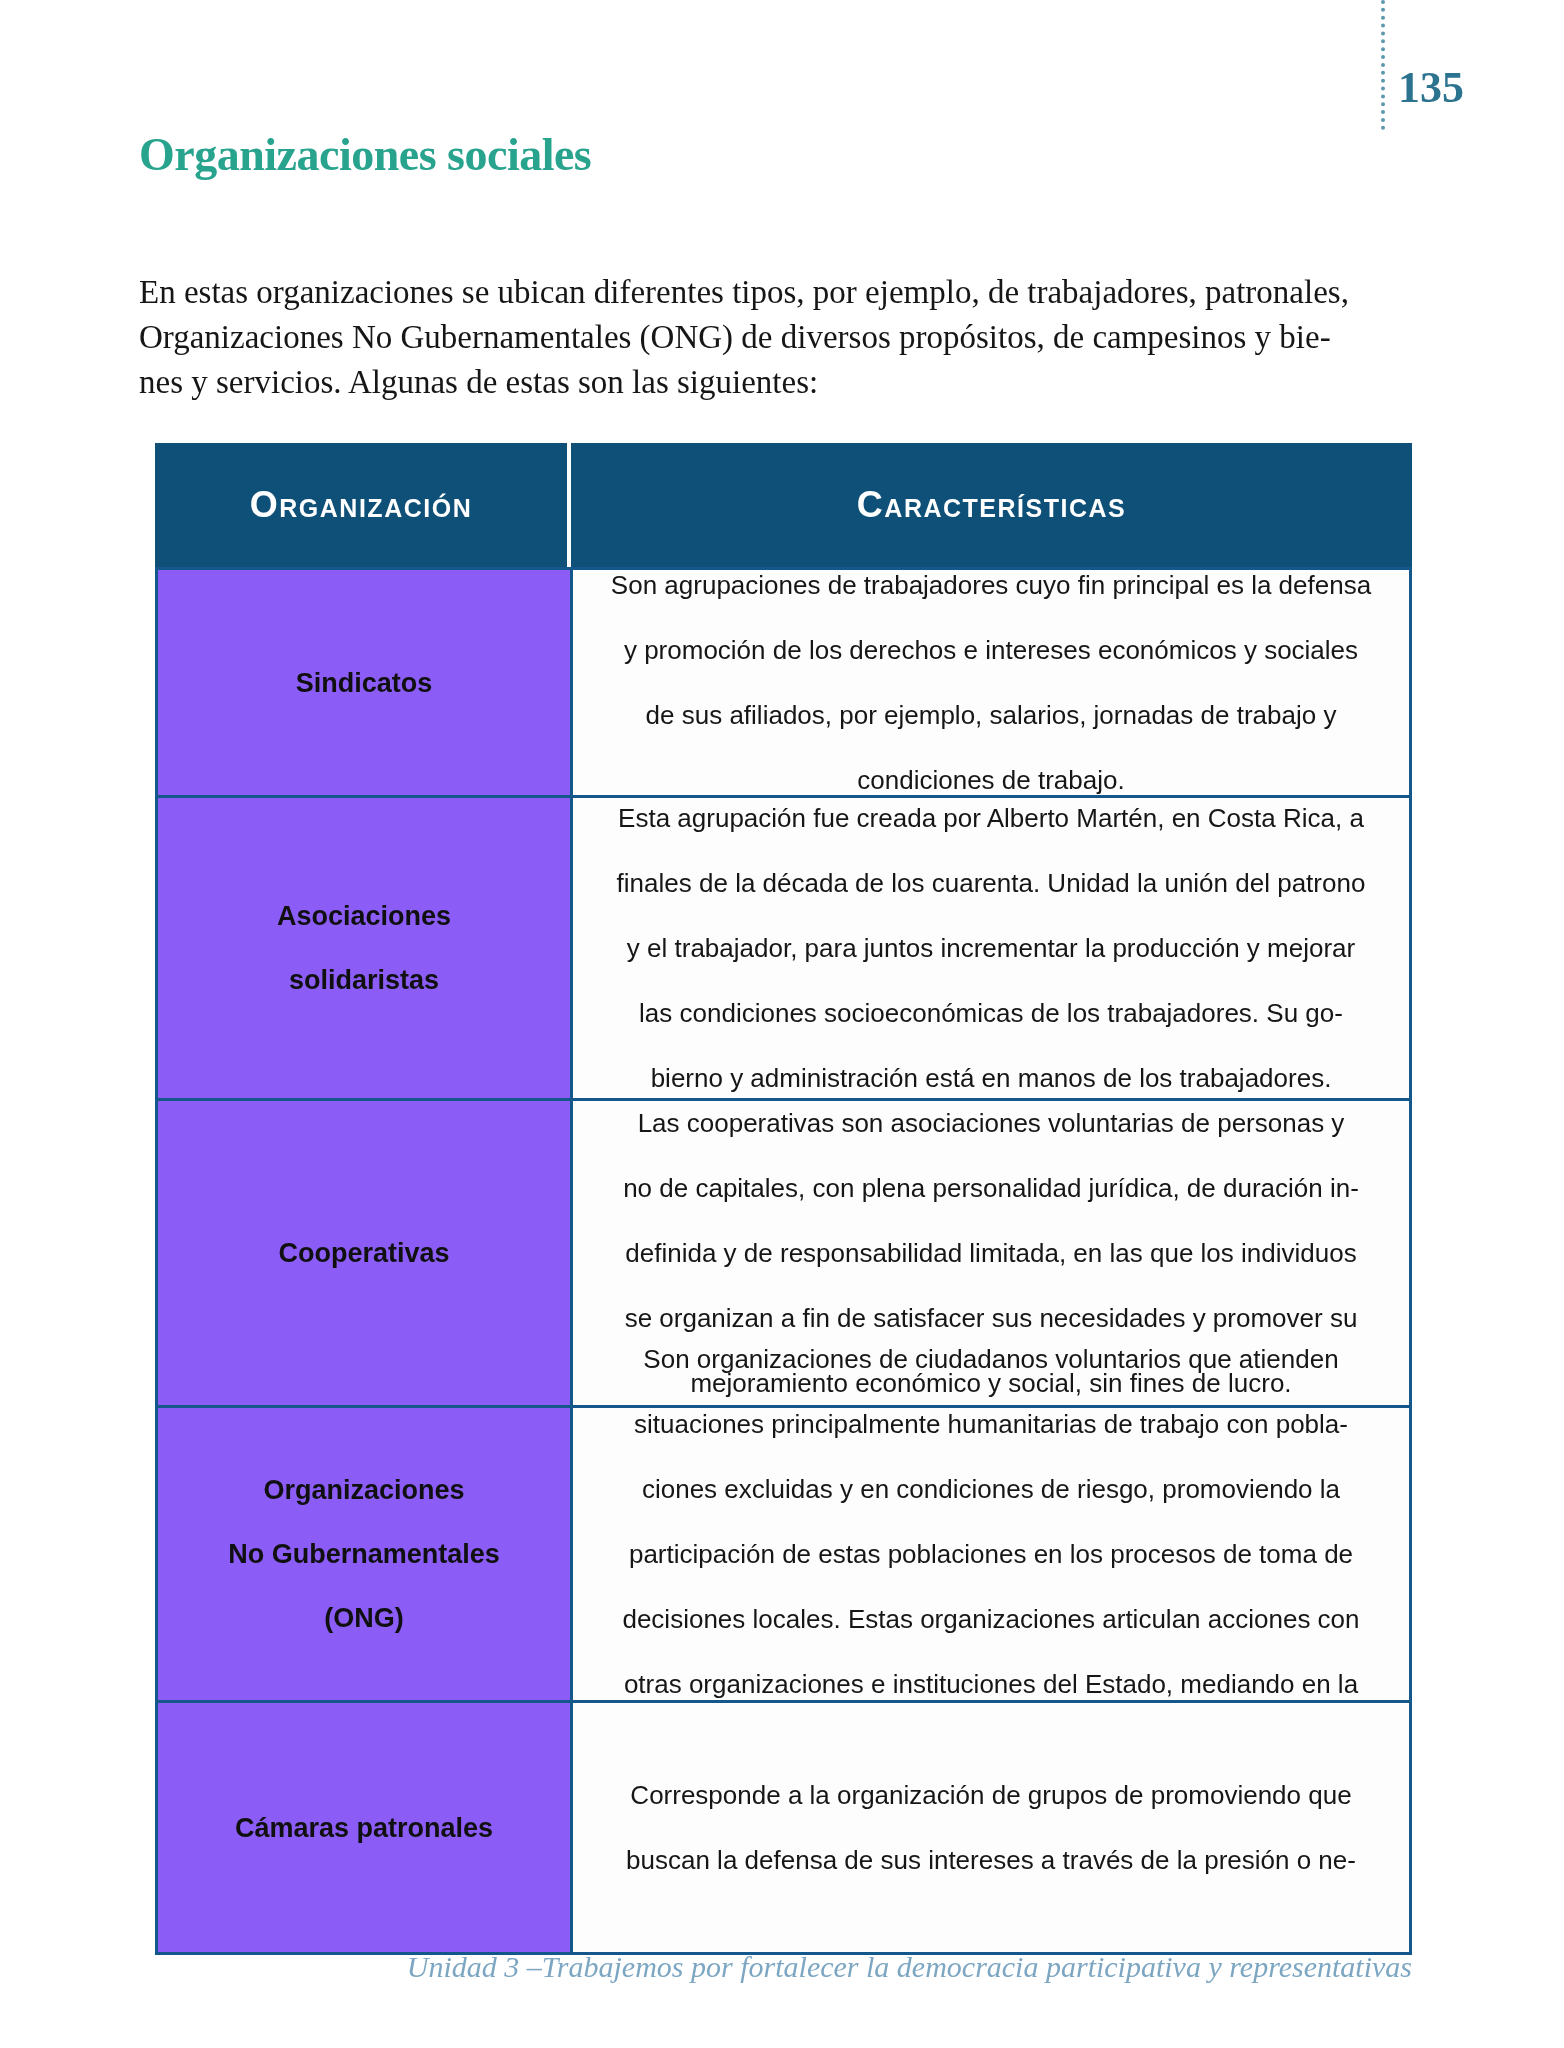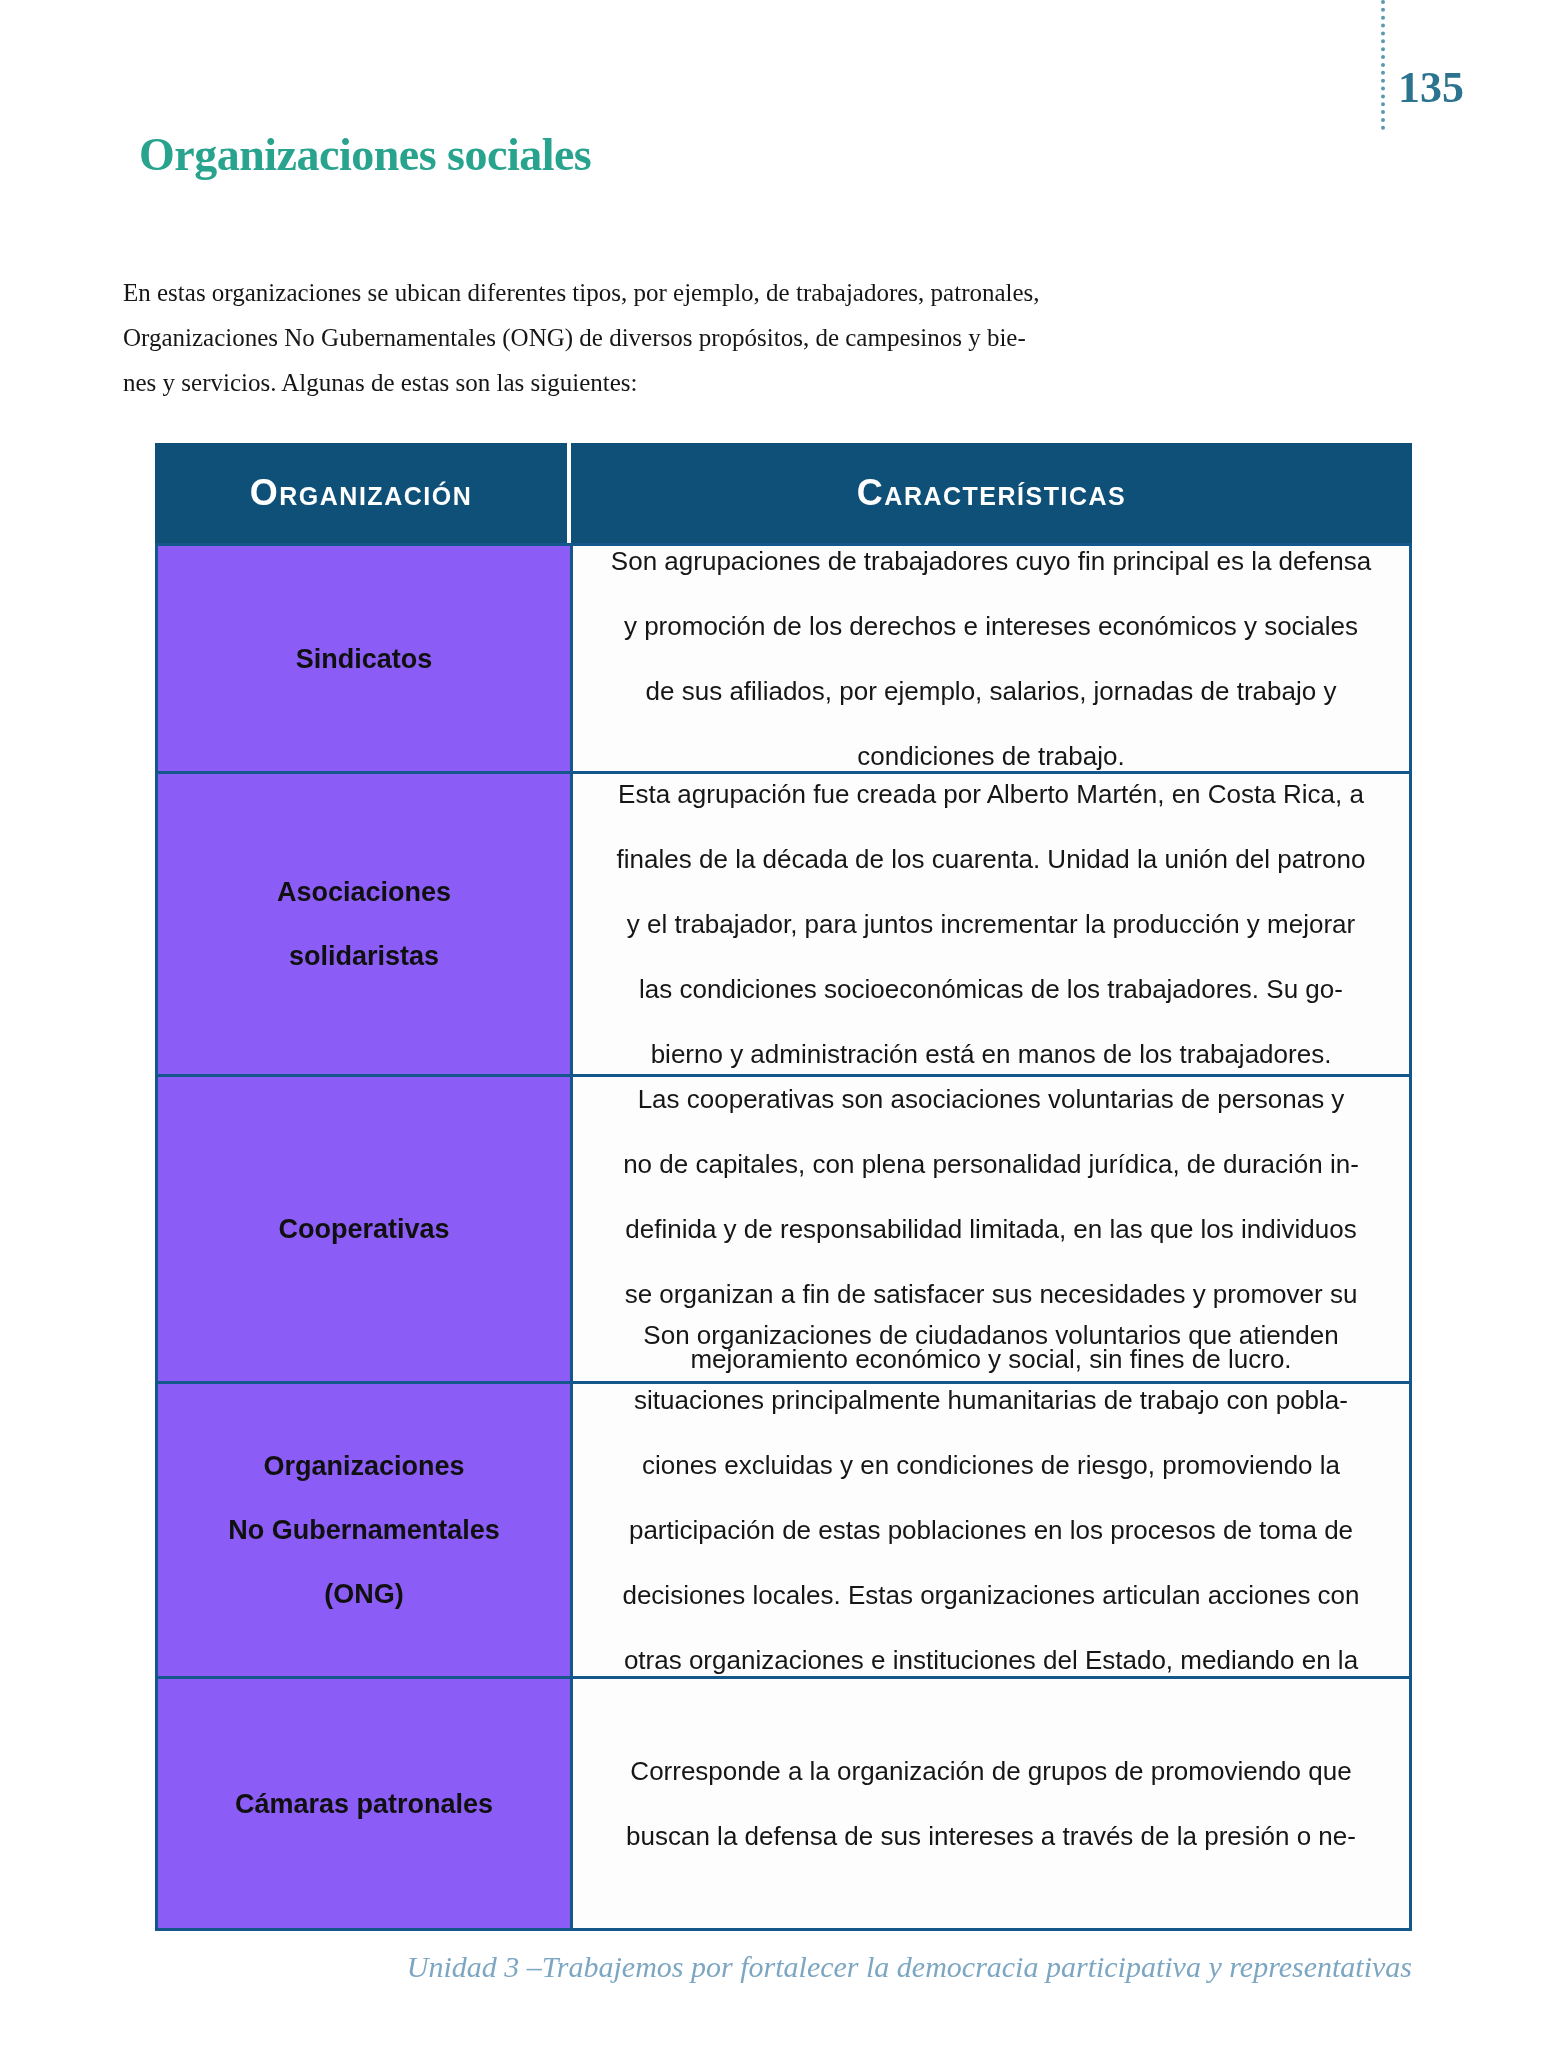--- a/index.html
+++ b/index.html
@@ -20,28 +20,28 @@
     font-family: "Liberation Serif", serif;
     font-weight: bold; font-size: 44px; color: #2c7390;
   }
   .title {
     position: absolute; left: 139px; top: 128px; margin: 0;
     font-family: "Liberation Serif", serif;
     font-weight: bold; font-size: 46px; color: #28a38e;
     letter-spacing: -0.5px;
   }
   .intro {
-    position: absolute; left: 123px; top: 270px; width: 1292px;
+    position: absolute; left: 139px; top: 270px; width: 1292px;
     font-family: "Liberation Serif", serif;
-    font-size: 25px; line-height: 45px; color: #161616;
+    font-size: 33px; line-height: 45px; color: #161616;
   }
   .intro div { white-space: nowrap; }
 
   .org-table { position: absolute; left: 155px; top: 443px; width: 1257px; }
-  .thead { display: flex; height: 100px; background: #0e5078; text-align: right; }
+  .thead { display: flex; height: 124px; background: #0e5078; text-align: right; }
   .th { display: flex; align-items: center; justify-content: center; color: #ffffff; }
   .th-org  { width: 412px; border-right: 4px solid #ffffff; }
   .th-char { flex: 1; }
   .th-label {
     font-weight: bold; font-size: 25px; letter-spacing: 1.5px;
     text-transform: uppercase;
   }
   .th-label::first-letter { font-size: 36px; }
 
   .tbody {

